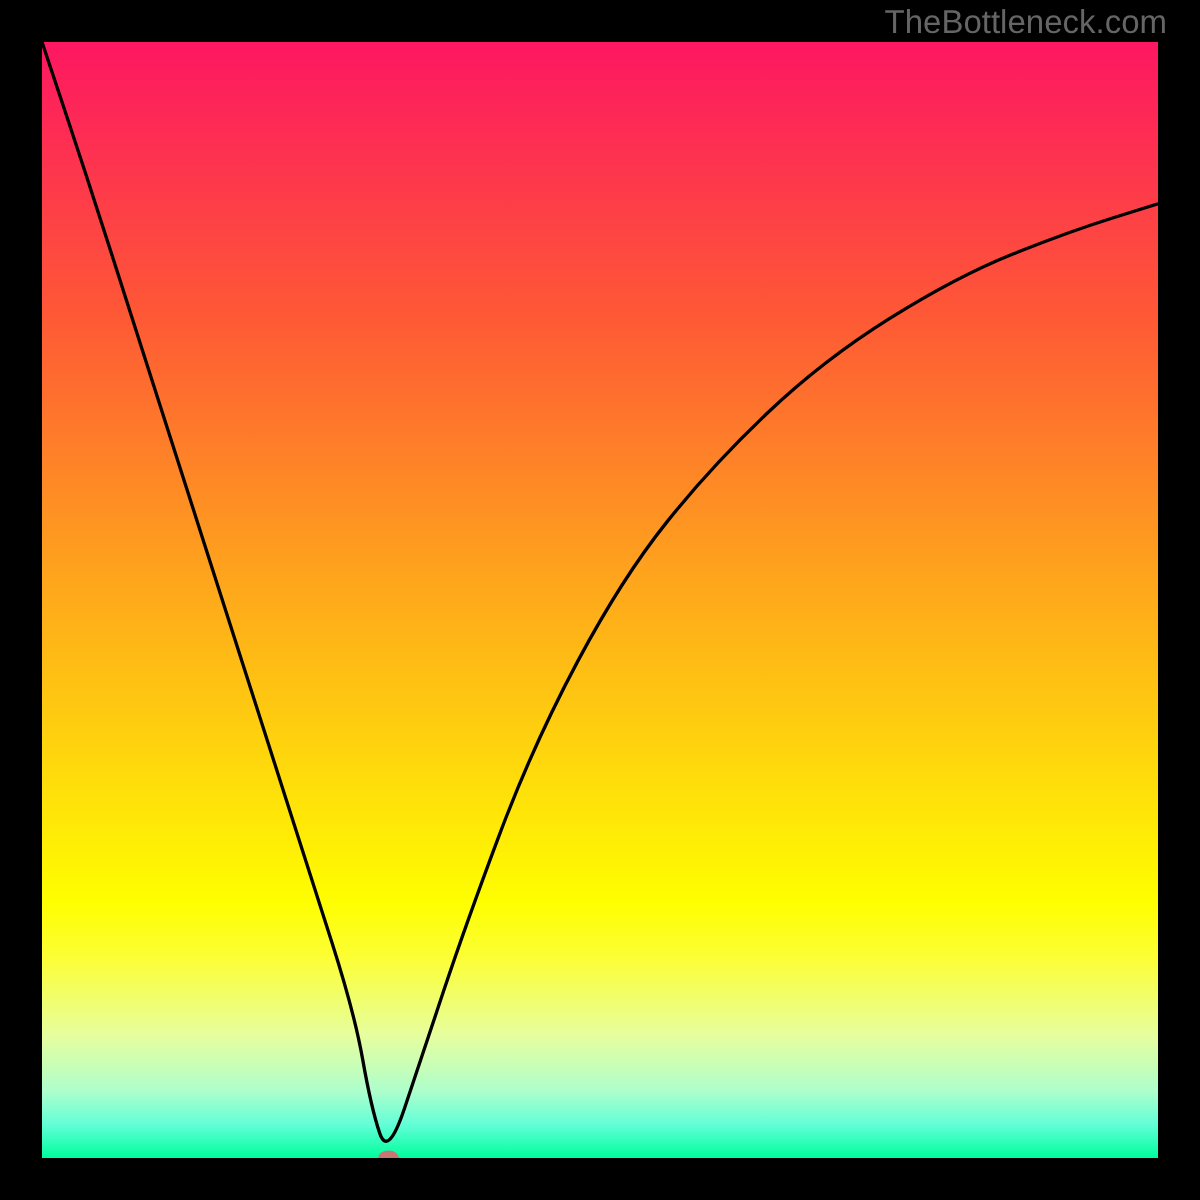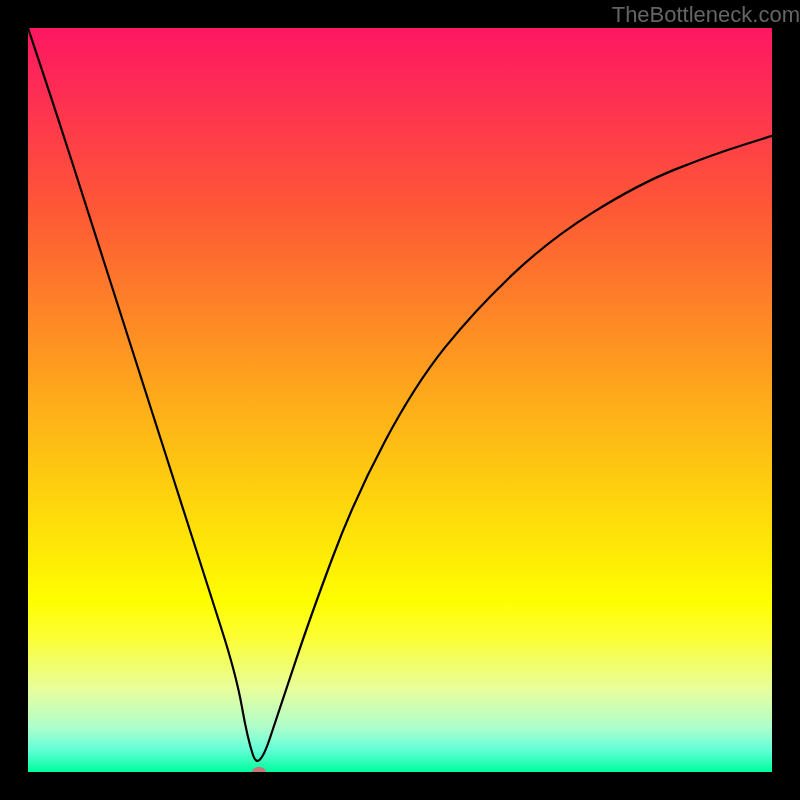--- a/index.html
+++ b/index.html
@@ -12,21 +12,21 @@
   }
   .outer {
     width: 800px;
     height: 800px;
     background: #000000;
     position: relative;
   }
   .watermark {
     position: absolute;
     top: 2px;
-    right: 0;
+    right: 22px;
     color: #656565;
     font-size: 22px;
     font-weight: 400;
     z-index: 10;
     letter-spacing: 0px;
   }
   .plot-area {
     position: absolute;
     left: 28px;
     top: 28px;

